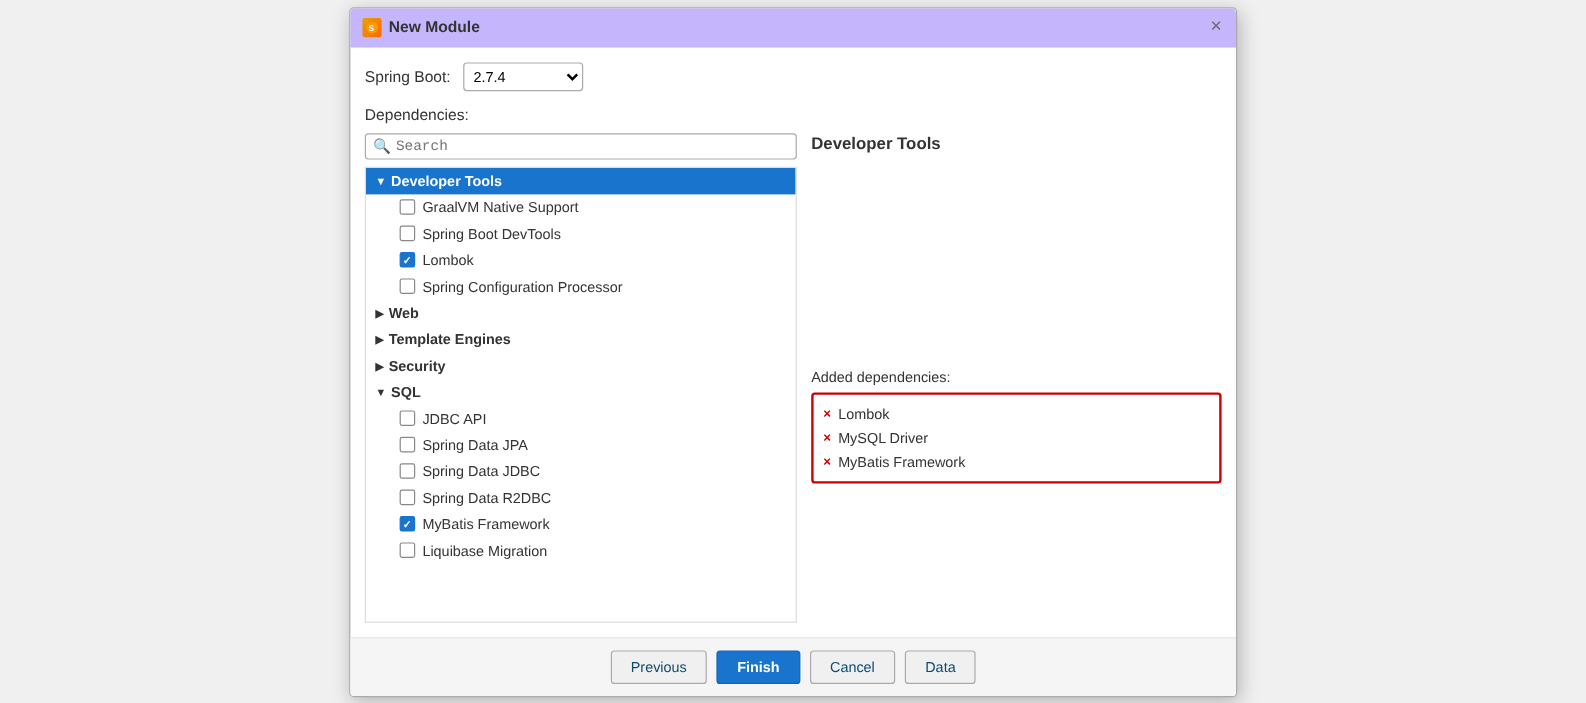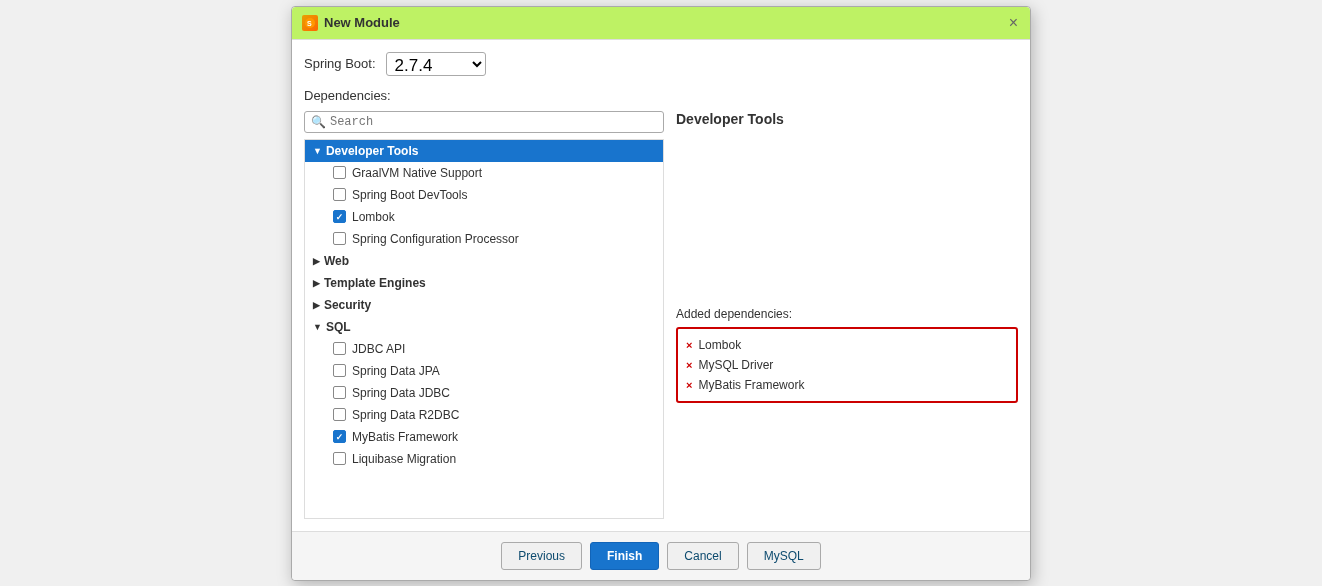--- a/index.html
+++ b/index.html
@@ -16,21 +16,21 @@
       width: 740px;
       background: #ffffff;
       border: 1px solid #aaa;
       border-radius: 4px;
       box-shadow: 2px 4px 16px rgba(0,0,0,0.25);
     }
     .title-bar {
       display: flex;
       justify-content: space-between;
       padding: 8px 10px;
-      background: #bef264;
+      background: #c4b5fd;
       border-bottom: 1px solid #ddd;
       border-radius: 4px 4px 0 0;
     }
     .title-bar-left {
       display: flex;
       align-items: center;
       gap: 6px;
     }
     .title-icon {
       width: 16px;
@@ -70,21 +70,21 @@
     .spring-boot-label {
       font-size: 13px;
       color: #333;
     }
     .spring-boot-select {
       width: 100px;
       height: 24px;
       border: 1px solid #aaa;
       border-radius: 3px;
       padding: 2px 4px;
-      font-size: 17px;
+      font-size: 12px;
       background: #fff;
       cursor: pointer;
     }
     .dependencies-label {
       font-size: 13px;
       color: #333;
       margin-bottom: 8px;
     }
     .main-content {
       display: flex;
@@ -372,15 +372,15 @@
           </div>
         </div>
       </div>
     </div>
   </div>
 
   <div class="dialog-footer">
     <button class="btn">Previous</button>
     <button class="btn btn-primary">Finish</button>
     <button class="btn">Cancel</button>
-    <button class="btn">MySQL</button>
+    <button class="btn">Data</button>
   </div>
 </div>
 
 </body></html>

